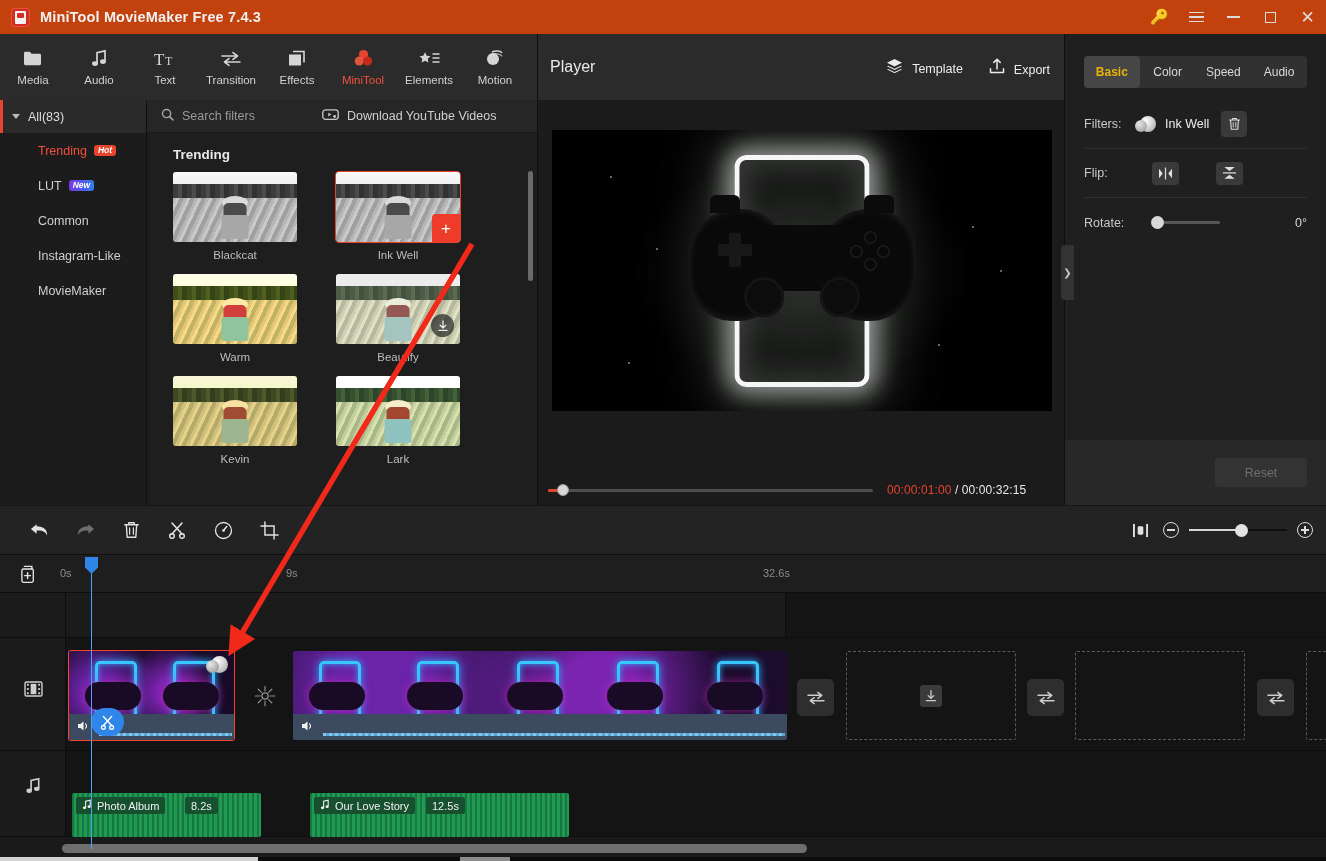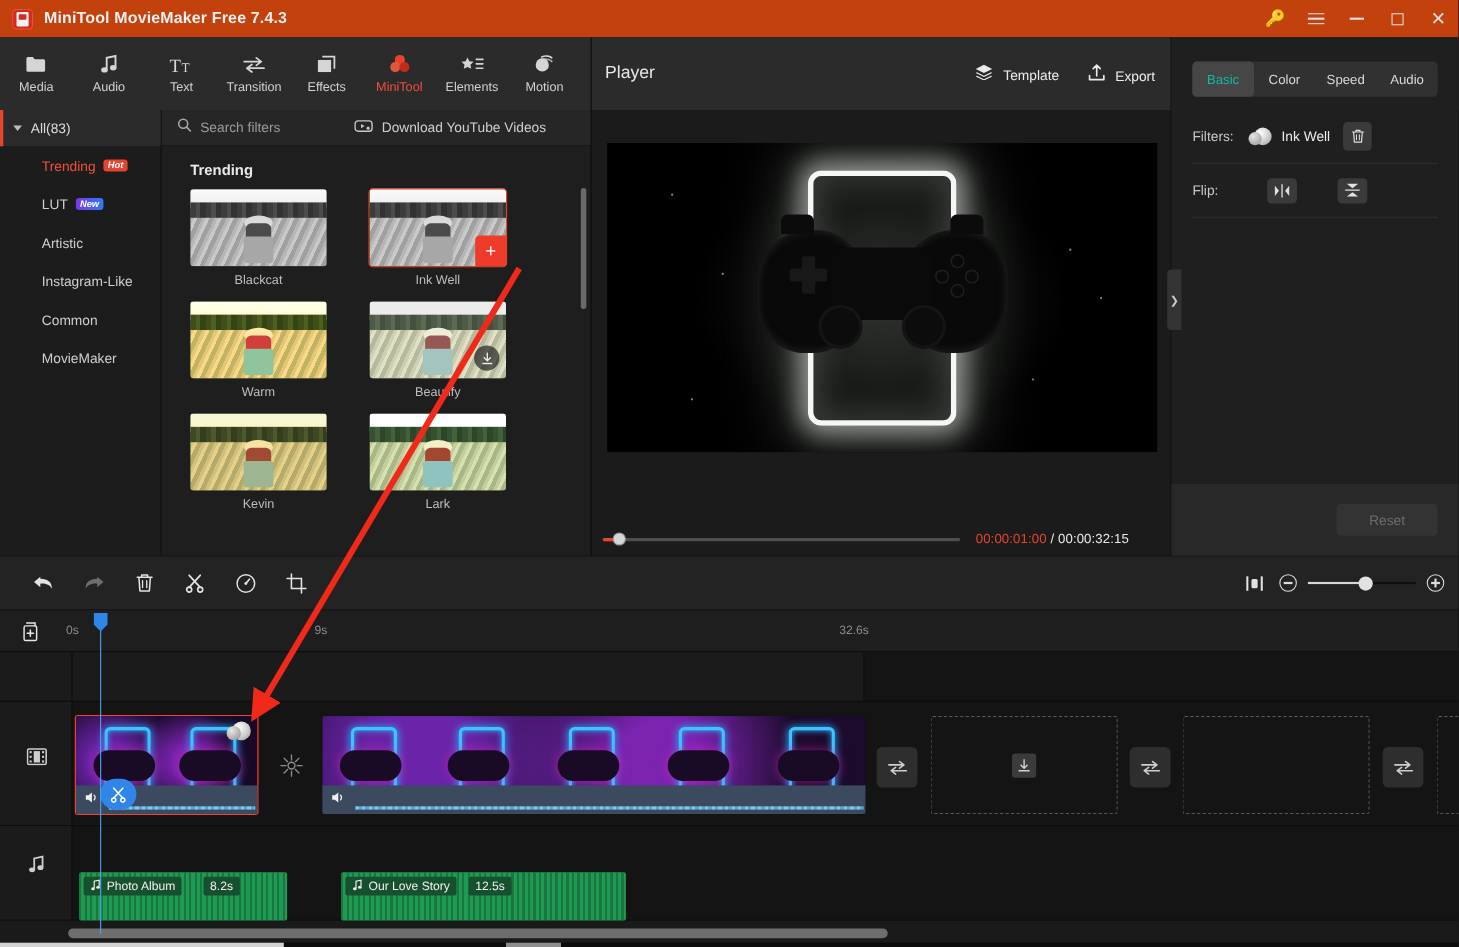--- a/index.html
+++ b/index.html
@@ -244,21 +244,21 @@
   }
   .rp-head{ height:66px; background:#2b2b2b; display:flex; align-items:center; padding-left:15px;}
   .rp-head .t{ font-size:13px; color:#e8e8e8; }
   .rp-tabs{
     margin:22px 19px 0 19px; height:32px; background:#313131; border-radius:4px; display:flex;
   }
   .rp-tab{
     flex:1; display:flex;align-items:center;justify-content:center; font-size:12px; color:#d8d8d8;
     border-radius:4px;
   }
-  .rp-tab.active{ background:#464646; color:#14b8a6; }
+  .rp-tab.active{ background:#464646; color:#eab308;font-weight:bold; }
   .rp-row{
     display:flex; align-items:center; margin:0 19px; height:49px;
     border-bottom:1px solid #2e2e2e;
   }
   .rp-row.nb{ border-bottom:none; }
   .rp-lab{ width:56px; font-size:12.5px; color:#c8c8c8; }
   .filter-ico{
     width:16px;height:16px;border-radius:50%;
     background:radial-gradient(circle at 35% 32%, #fefefe 0%, #d7d7d7 45%, #9b9b9b 100%);
     position:relative; margin-right:9px;
@@ -526,27 +526,24 @@
     </div>
     <div class="cat active">
       <span>Trending</span>
       <span class="badge hot">Hot</span>
     </div>
     <div class="cat">
       <span>LUT</span>
       <span class="badge new">New</span>
     </div>
     <div class="cat">
-      <span>Artistic</span>
+      <span>Common</span>
     </div>
     <div class="cat">
       <span>Instagram-Like</span>
-    </div>
-    <div class="cat">
-      <span>Common</span>
     </div>
     <div class="cat">
       <span>MovieMaker</span>
     </div>
   </div>
 
   <div class="browser">
     <div class="browser-top">
       <div class="search-box">
         <span>
@@ -812,20 +809,27 @@
       </div>
       <div class="flip-btn" style="margin-left:37px">
         <svg width="15" height="16" viewBox="0 0 16 17">
             <path d="M2.5 2.2h11L8 6.4z" fill="#e2e2e2"></path>
             <path d="M2.5 14.6h11L8 10.4z" fill="#e2e2e2"></path>
             <path d="M1 8.4h14" stroke="#e2e2e2" stroke-width="1.3"></path>
           </svg>
       </div>
     </div>
 
+    <div class="rp-row nb">
+      <div class="rp-lab">Rotate:</div>
+      <div class="rot-track" style="margin-left:12px">
+        <div class="rot-knob"></div>
+      </div>
+      <div class="rot-val">0°</div>
+    </div>
 
     <div class="rp-footer">
       <div class="reset-btn">Reset</div>
     </div>
   </div>
   <div class="collapse-tab">❯</div>
 
   <div class="tl-toolbar">
     <div class="tt-btn">
       <svg width="21" height="18" viewBox="0 0 22 18">

